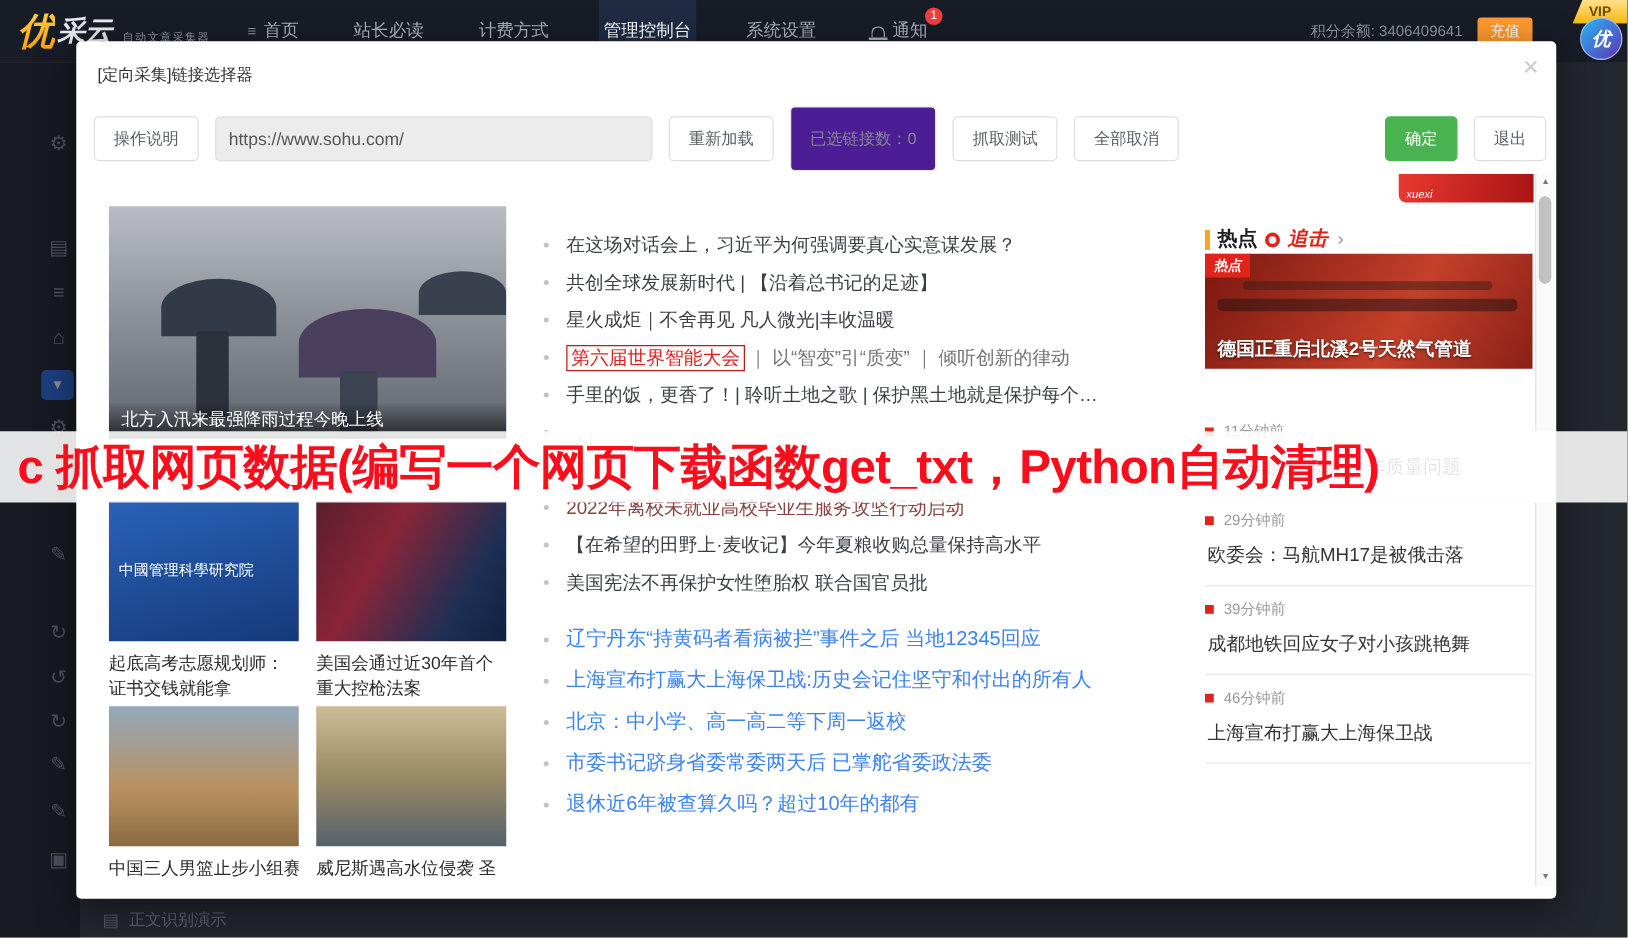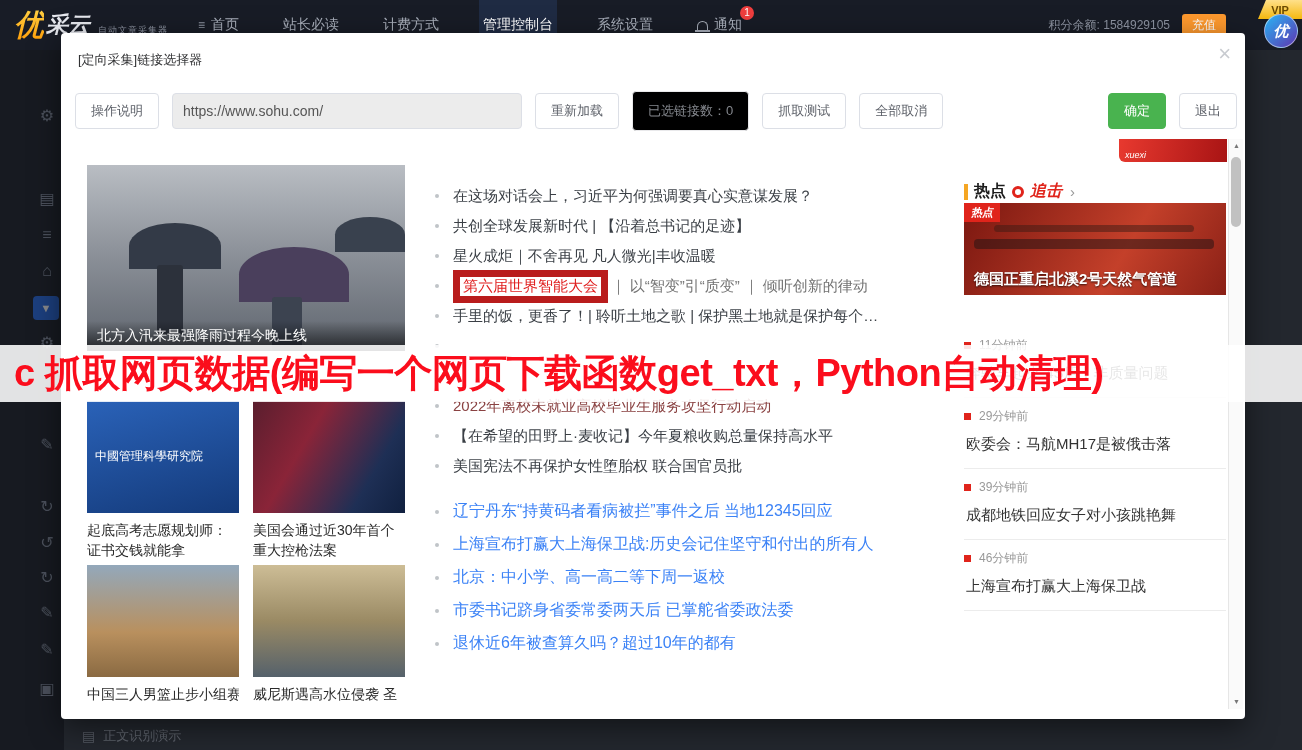--- a/index.html
+++ b/index.html
@@ -58,21 +58,21 @@
   
   .modal{position:absolute;left:61px;top:33px;width:1184px;height:686px;background:#fff;border-radius:4px;
     z-index:20;box-shadow:0 8px 30px rgba(0,0,0,.5);}
   .modal-title{position:absolute;left:17px;top:18px;font-size:13px;color:#303133;}
   .modal-close{position:absolute;right:14px;top:10px;font-size:22px;color:#c8cbd0;cursor:pointer;line-height:22px;}
   .toolbar{position:absolute;left:14px;right:8px;top:58px;height:40px;display:flex;align-items:center;gap:13px;}
   .btn{height:36px;padding:0 15px;border:1px solid #dcdfe6;border-radius:4px;background:#fff;
     font-size:13px;color:#5a5e66;display:flex;align-items:center;cursor:pointer;white-space:nowrap;}
   .url-input{width:350px;height:36px;background:#ececec;border:1px solid #dcdfe6;border-radius:4px;
     font-size:14px;color:#555;padding:0 10px;font-family:"Liberation Sans","DejaVu Sans",sans-serif;}
-  .count-badge{height:40px;padding:0 15px;border:1px solid #e9e9eb;border-radius:4px;background:#000000;
+  .count-badge{height:52px;padding:0 15px;border:1px solid #e9e9eb;border-radius:4px;background:#4c1d95;
     font-size:13px;color:#85888e;display:flex;align-items:center;white-space:nowrap;}
   .tb-spacer{flex:1;}
   .btn.confirm{background:#49b34f;border-color:#49b34f;color:#fff;}
 
   
   .pagearea{position:absolute;left:26px;top:106px;width:1140px;height:570px;background:#fff;overflow:hidden;}
   .promo{position:absolute;right:0;top:0;width:108px;height:23px;border-radius:0 0 0 6px;
     background:linear-gradient(100deg,#e8392f,#a81414);display:flex;align-items:flex-end;padding:2px 6px;cursor:pointer;}
   .promo span{font-size:9px;color:#fff;font-style:italic;}
   .main-photo{position:absolute;left:0;top:26px;width:318px;height:186px;overflow:hidden;cursor:pointer;
@@ -99,21 +99,21 @@
   .img-label{color:#fff;font-size:12px;text-align:center;padding:0 8px;line-height:1.6;}
   .img-label:empty{display:none;}
   .photo-card .cap{margin-top:7px;font-size:14px;color:#2b2b2b;line-height:1.45;}
   .photo-card:nth-child(3) .cap,.photo-card:nth-child(4) .cap{white-space:nowrap;overflow:hidden;}
 
   .news-primary{position:absolute;left:348px;top:42px;width:560px;list-style:none;}
   .news-primary li{height:30px;display:flex;align-items:center;font-size:15px;color:#3a3f45;cursor:pointer;}
   .news-major{position:absolute;left:348px;top:356px;width:560px;list-style:none;}
   .news-major li{height:33px;display:flex;align-items:center;font-size:16px;color:#3b82f6;cursor:pointer;}
   .dot{width:4px;height:4px;border-radius:50%;background:#c0c4c8;margin-right:14px;flex-shrink:0;}
-  .boxed:not(:empty){color:#e02020;border:7px solid #b91c1c;padding:0 3px;margin-right:3px;}
+  .boxed:not(:empty){color:#e02020;border:1px solid #b91c1c;padding:0 3px;margin-right:3px;}
   .news-primary li.hot .txt{color:#737373;}
   .news-primary li.visited .txt{color:#8a4242;}
   .txt{white-space:nowrap;overflow:hidden;}
 
   .hot-header{position:absolute;left:877px;top:42px;display:flex;align-items:center;gap:6px;}
   .hot-bar{width:4px;height:16px;background:#f5a623;}
   .hot-black{font-size:16px;font-weight:bold;color:#1d1d1d;}
   .target-ic{width:12px;height:12px;border:3px solid #e0241b;border-radius:50%;}
   .hot-red{font-size:16px;font-weight:bold;color:#e0241b;font-style:italic;}
   .hot-arrow{font-size:15px;color:#999;margin-left:2px;}
@@ -169,21 +169,21 @@
     <div class="nav-item">
       <span>系统设置</span>
     </div>
     <div class="nav-item">
       <span class="bell"></span>
       <span>通知</span>
       <span class="badge">1</span>
     </div>
   </div>
   <div class="nav-spacer"></div>
-  <span class="balance">积分余额: 1584929105</span>
+  <span class="balance">积分余额: 3406409641</span>
   <span class="recharge">充值</span>
   <div class="vip-ribbon">VIP</div>
   <div class="corner-logo">优</div>
 </div>
 
 <div class="sidebar">
 
 <span class="si gear">⚙</span>
     <span class="si chart">▤</span>
     <span class="si list">≡</span>

